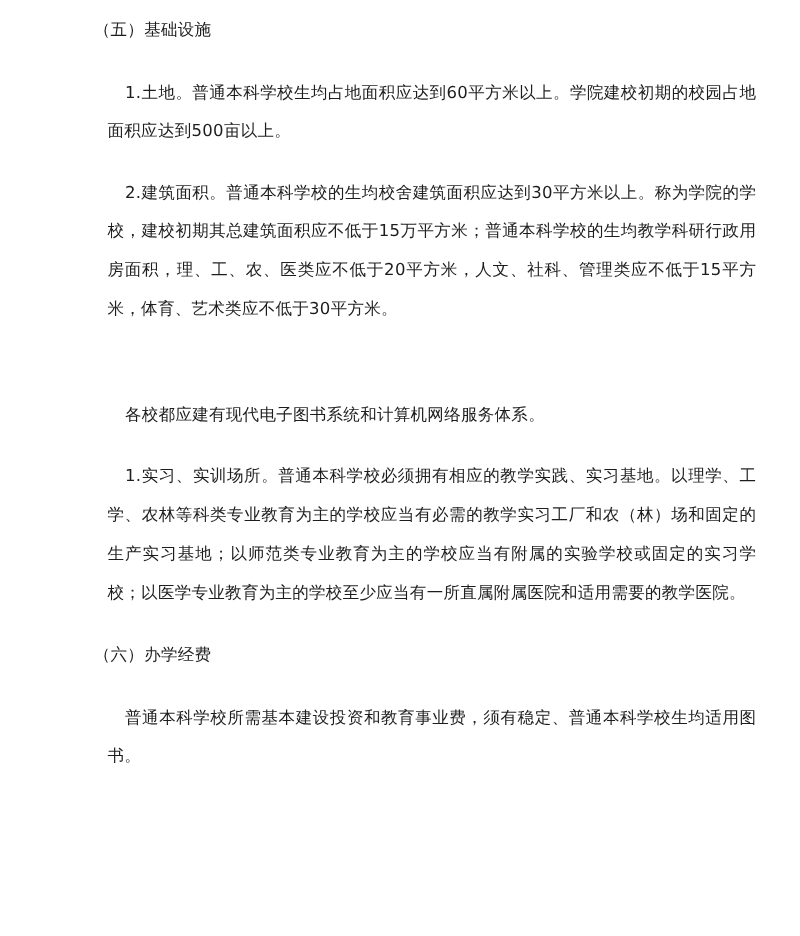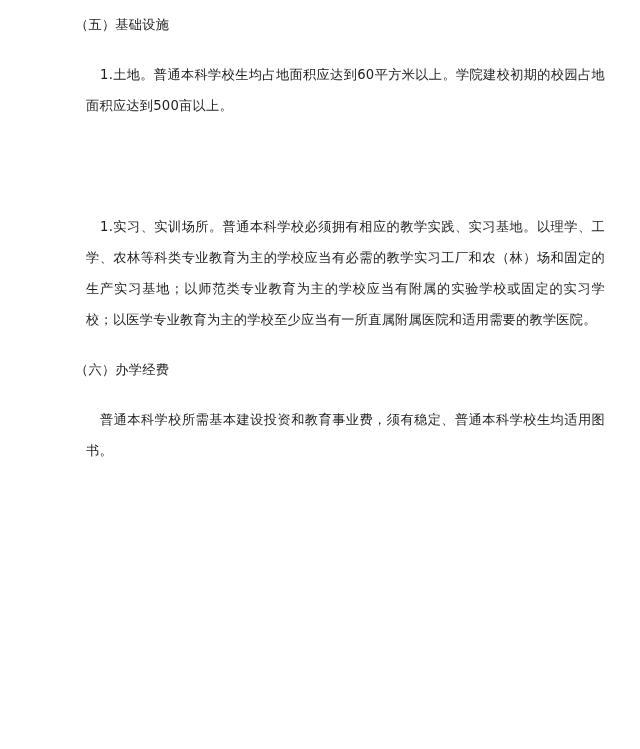--- a/index.html
+++ b/index.html
@@ -61,26 +61,32 @@
   <div class="block">
     <p class="para heading">（五）基础设施</p>
   </div>
   <div class="gap-lg"></div>
 
   <div class="block">
     <p class="para indent">1.土地。普通本科学校生均占地面积应达到60平方米以上。学院建校初期的校园占地面积应达到500亩以上。</p>
   </div>
   <div class="gap-md"></div>
 
+  <div class="block">
+    <p class="para indent">2.建筑面积。普通本科学校的生均校舍建筑面积应达到30平方米以上。称为学院的学校，建校初期其总建筑面积应不低于15万平方米；普通本科学校的生均教学科研行政用房面积，理、工、农、医类应不低于20平方米，人文、社科、管理类应不低于15平方米，体育、艺术类应不低于30平方米。</p>
+  </div>
   <div class="gap-md"></div>
 
   <div class="gap-md"></div>
 
   <div class="gap-md"></div>
 
+  <div class="block">
+    <p class="para indent">各校都应建有现代电子图书系统和计算机网络服务体系。</p>
+  </div>
   <div class="gap-md"></div>
 
   <div class="block">
     <p class="para indent">1.实习、实训场所。普通本科学校必须拥有相应的教学实践、实习基地。以理学、工学、农林等科类专业教育为主的学校应当有必需的教学实习工厂和农（林）场和固定的生产实习基地；以师范类专业教育为主的学校应当有附属的实验学校或固定的实习学校；以医学专业教育为主的学校至少应当有一所直属附属医院和适用需要的教学医院。</p>
   </div>
   <div class="gap-lg"></div>
 
   <div class="block">
     <p class="para heading">（六）办学经费</p>
   </div>

